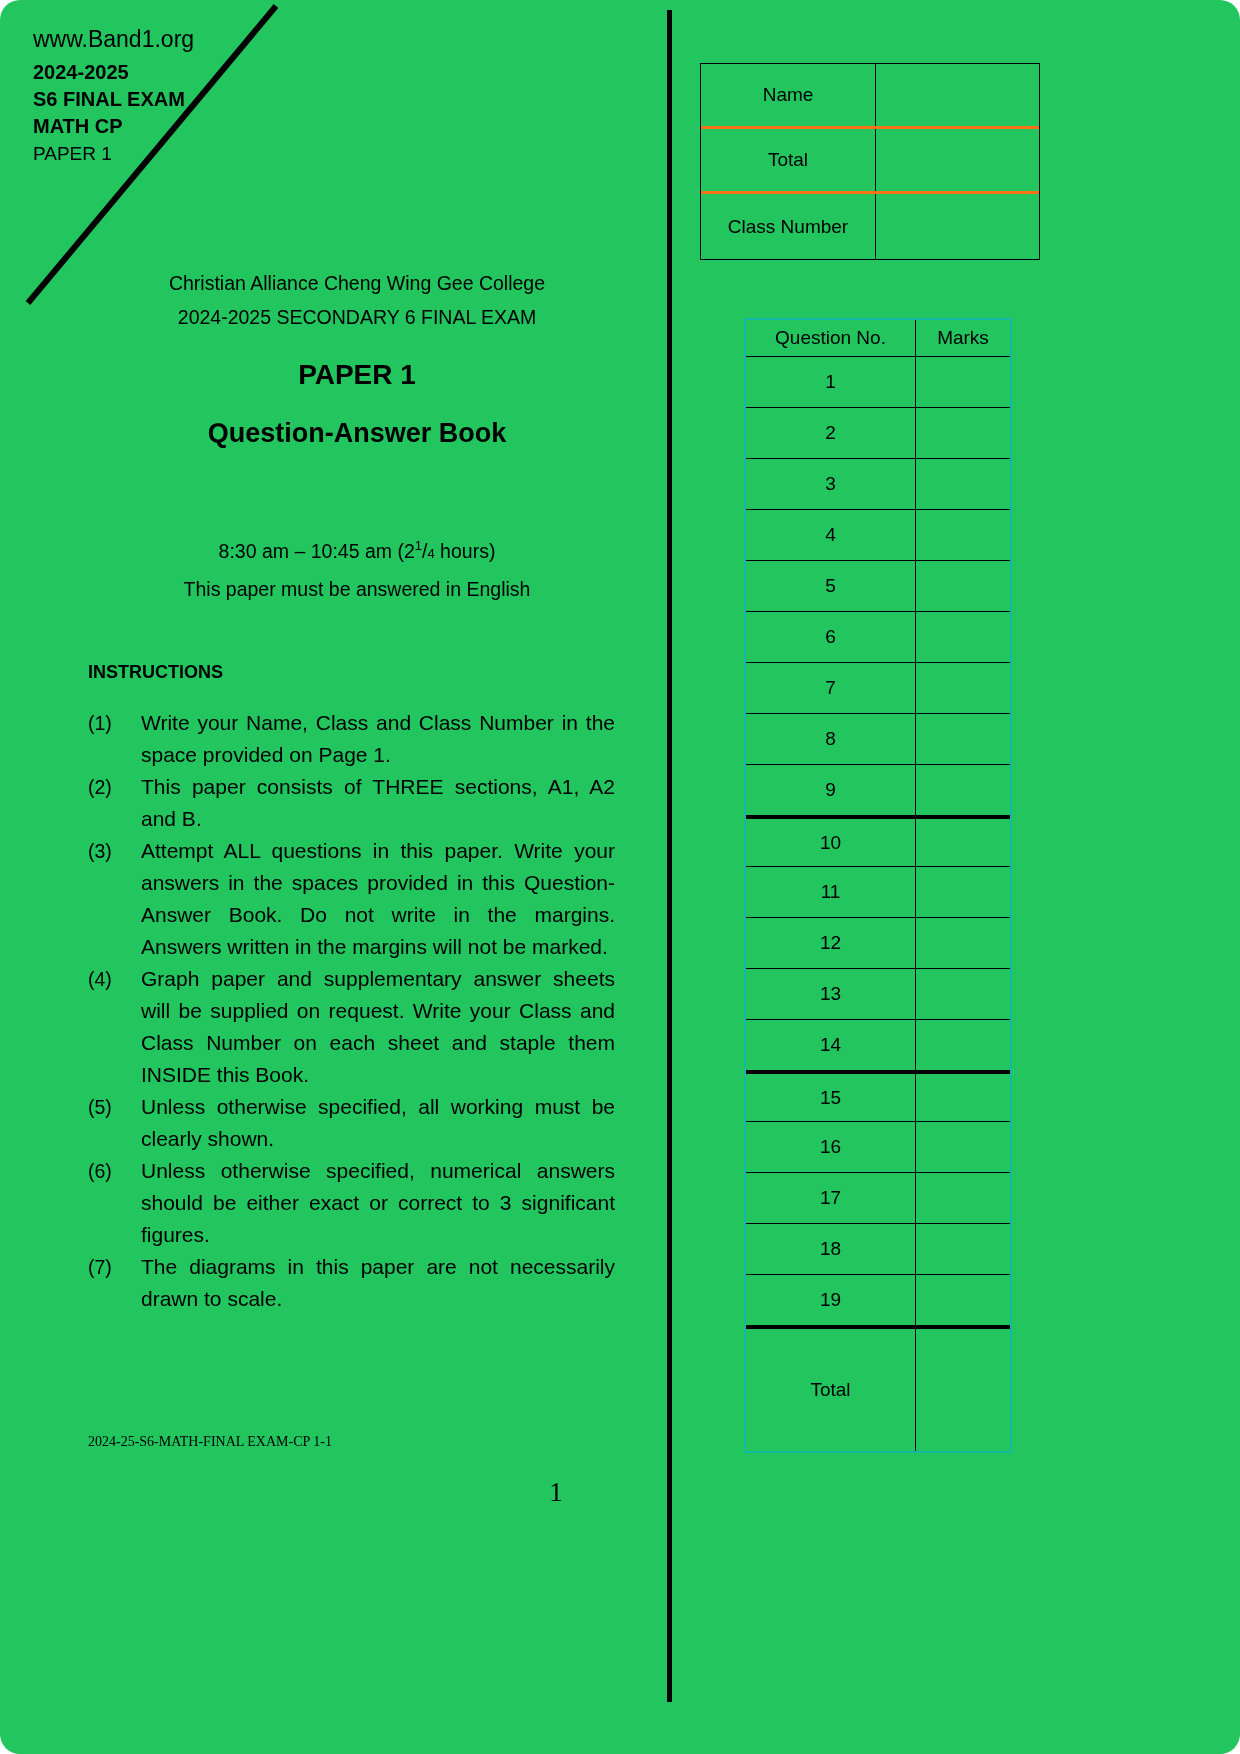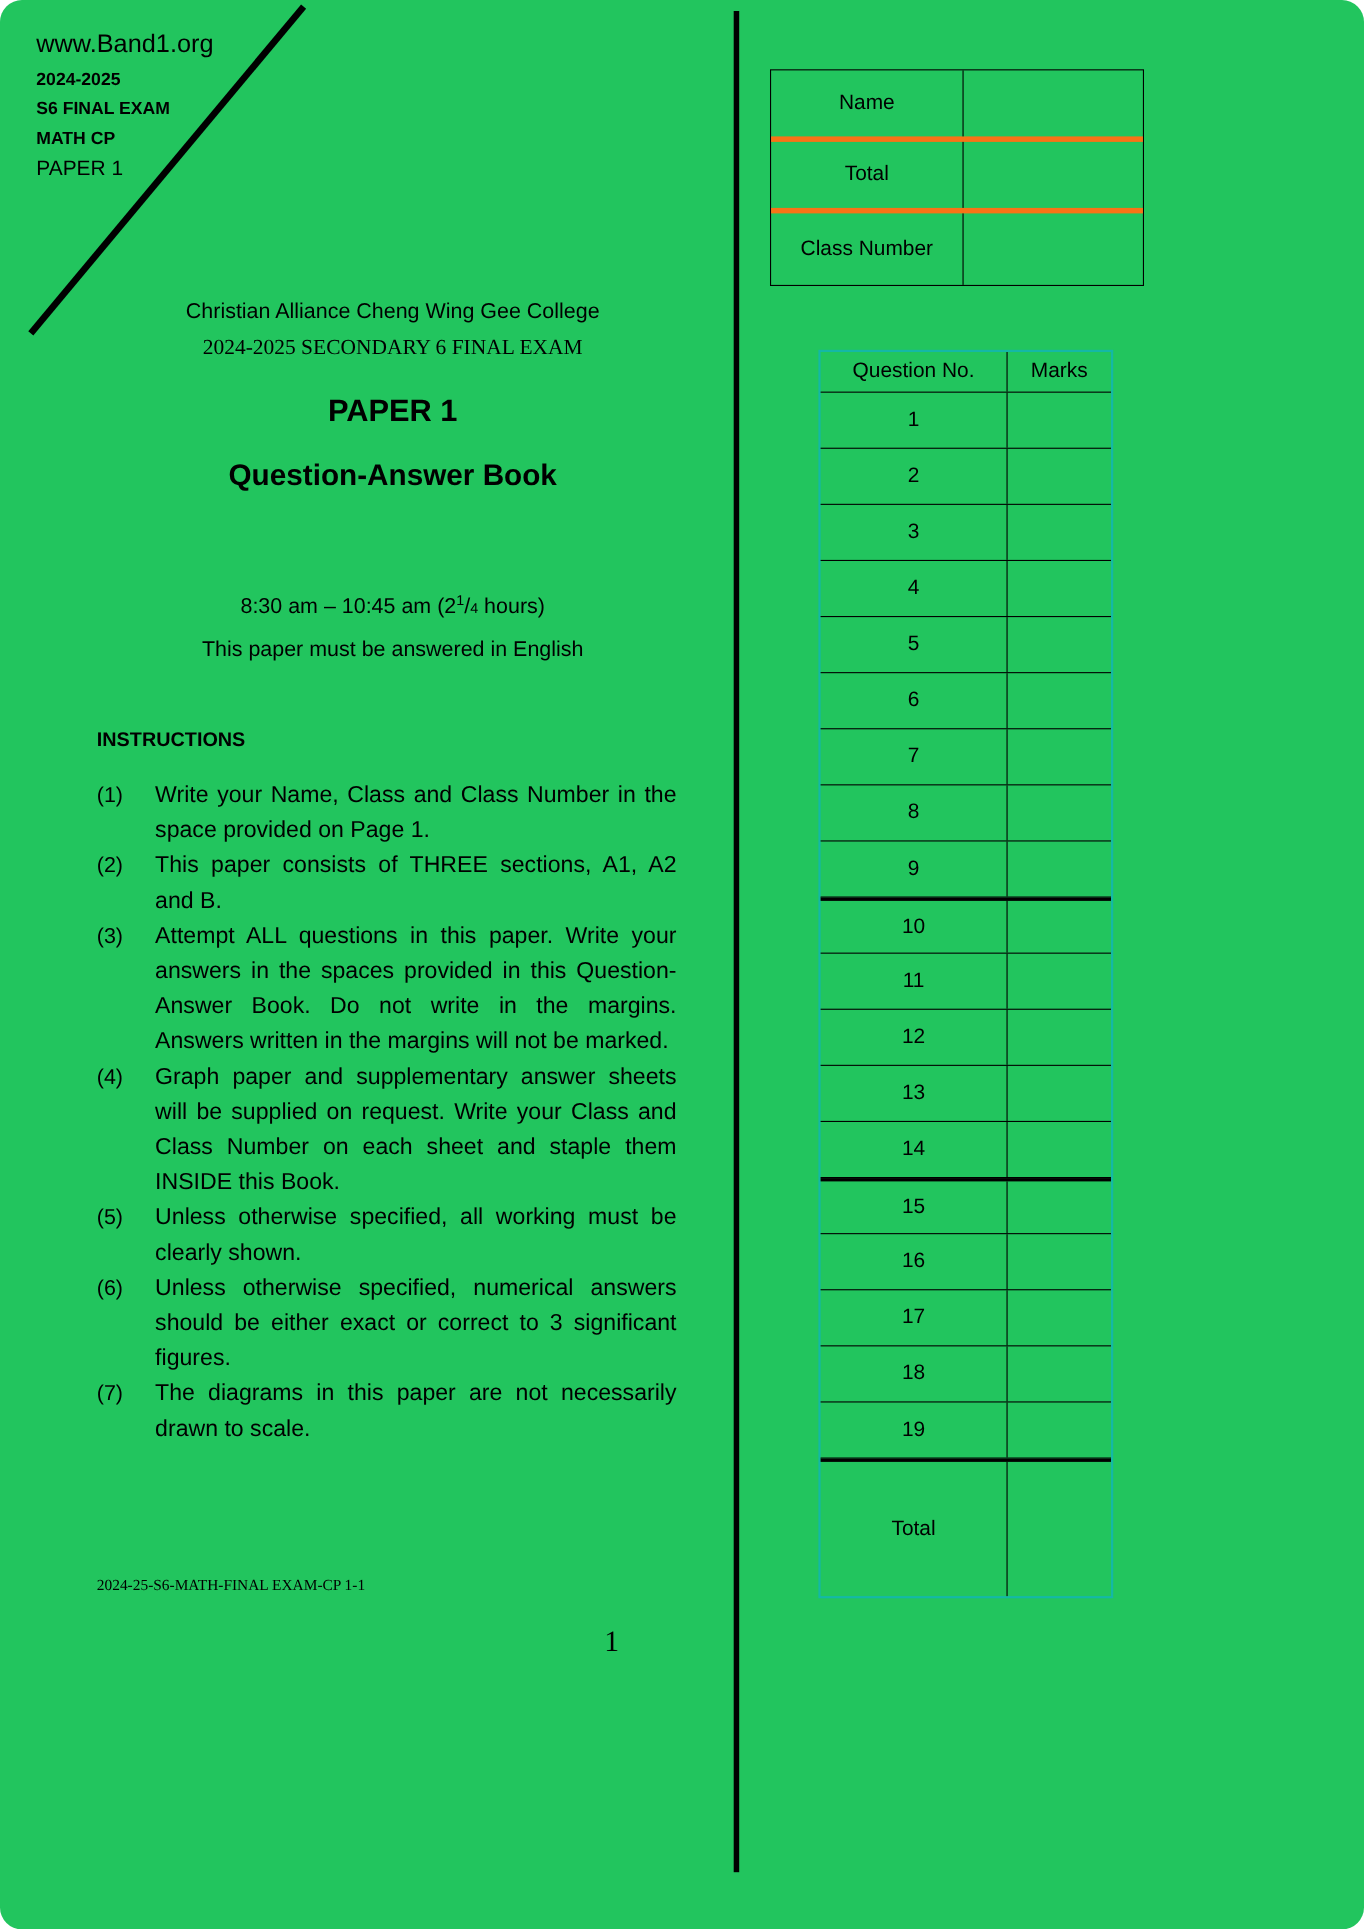--- a/index.html
+++ b/index.html
@@ -7,47 +7,47 @@
   body {
     width:1240px; height:1754px;
     font-family:"Liberation Sans", sans-serif;
     color:#000;
   }
   .page { position:relative; width:1240px; height:1754px; overflow:hidden; background:#22c55e;border-radius:20px; }
 
   
   .corner-block { position:absolute; left:33px; top:26px; z-index:2; }
   .watermark { font-size:23px; font-weight:normal; margin-bottom:6px; }
-  .corner-line { font-size:16px; font-weight:bold; line-height:27px; }
+  .corner-line { font-size:20px; font-weight:bold; line-height:27px; }
   .corner-paper { font-size:19px; font-weight:normal; line-height:27px; }
   .diag-svg { position:absolute; left:0; top:0; z-index:1; }
 
   
   .vdivider { position:absolute; left:667px; top:10px; width:5px; height:1692px; background:#000; }
 
   
   .info-table { position:absolute; left:700px; top:63px; width:340px; border:1px solid #000; }
-  .info-row { display:flex; height:65px; border-bottom:5px solid #f97316; }
+  .info-row { display:flex; height:65px; border-bottom:3px solid #f97316; }
   .info-row:last-child { border-bottom:none; }
   .info-label { width:175px; border-right:1px solid #000; display:flex; align-items:center; justify-content:center; font-size:19px; text-align:center; }
   .info-value { flex:1; }
 
   
   .marks-table { position:absolute; left:700px; top:318px; width:268px; border:2px solid #14b8a6;margin-left:44px; }
   .marks-header { display:flex; height:37px; border-bottom:1px solid #000; font-size:19px; }
   .mcol-q { width:170px; border-right:1px solid #000; display:flex; align-items:center; justify-content:center; }
   .mcol-m { flex:1; display:flex; align-items:center; justify-content:center; }
   .mrow { display:flex; height:51px; border-bottom:1px solid #000; font-size:19px; }
   .mrow.section-break, .mrow-total.section-break { border-top:3px solid #000; }
   .mrow-total { display:flex; height:125px; font-size:19px; }
 
   
   .center-head { position:absolute; left:45px; top:272px; width:624px; text-align:center; }
   .college { font-size:19.5px; margin-bottom:11px; }
-  .examline { font-size:19.5px; margin-bottom:30px;font-family:Liberation Serif, serif; }
+  .examline { font-size:19.5px; margin-bottom:30px; }
   .subject { font-size:28px; font-weight:bold; margin-bottom:24px; }
   .paper1 { font-size:28px; font-weight:bold; margin-bottom:27px; }
   .qabook { font-size:27px; font-weight:bold; }
 
   .time-block { position:absolute; left:45px; top:538px; width:624px; text-align:center; font-size:19.5px; }
   .time-line sup { font-size:13px; vertical-align:super; }
   .time-line sub { font-size:13px; vertical-align:baseline; }
   .lang-line { margin-top:15px; }
 
   

